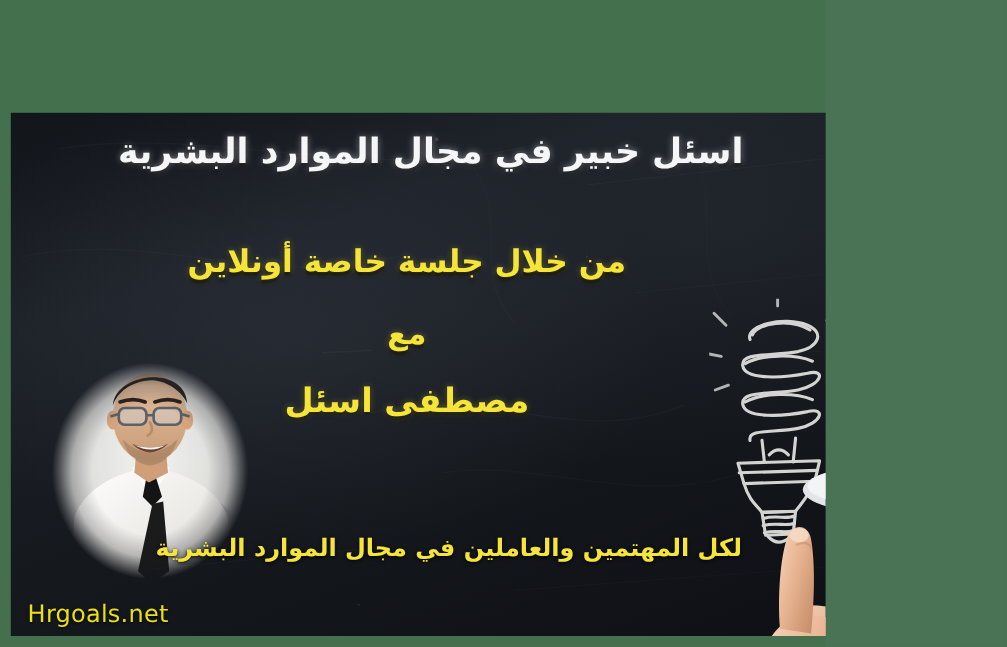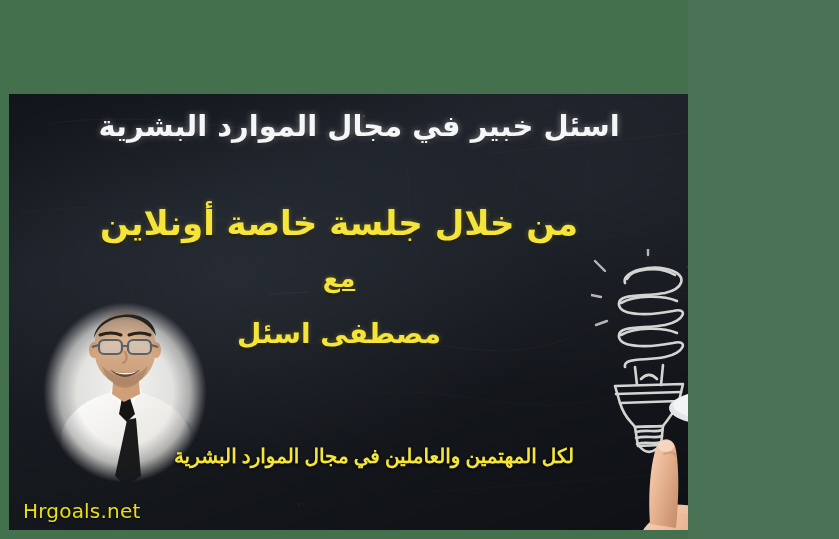--- a/index.html
+++ b/index.html
@@ -97,50 +97,48 @@
     line-height: 1;
   }
   #headline {
     left: 0; top: 18px; width: 700px;
     font-size: 29px;
     color: #f4f6f8;
     text-shadow: 0 0 6px rgba(255,255,255,.45), 0 2px 3px rgba(0,0,0,.9);
   }
   #line-online {
     left: 60px; top: 112px; width: 540px;
-    font-size: 34px;
+    font-size: 26px;
     color: #f5e53a;
     text-shadow: 0 0 5px rgba(245,229,58,.35), 0 2px 3px rgba(0,0,0,.95);
   }
   #line-with {
     left: 60px; top: 172px; width: 540px;
     font-size: 25px;
     color: #f5e53a;
     text-shadow: 0 0 5px rgba(245,229,58,.35), 0 2px 3px rgba(0,0,0,.95);
-    text-decoration: underline;
   }
   #line-name {
     left: 60px; top: 226px; width: 540px;
     font-size: 28px;
     color: #f5e53a;
     text-shadow: 0 0 5px rgba(245,229,58,.35), 0 2px 3px rgba(0,0,0,.95);
   }
   #line-degree {
     left: 55px; top: 290px; width: 600px;
     font-size: 21px;
     font-weight: normal;
     color: #e9ecef;
     text-shadow: 0 1px 3px rgba(0,0,0,.95);
   }
   #line-audience {
     left: 55px; top: 352px; width: 620px;
     font-size: 20px;
     color: #f5e53a;
     text-shadow: 0 1px 3px rgba(0,0,0,.95);
-    font-family: Liberation Serif, serif;
   }
 
   
   #watermark {
     position: absolute;
     left: 14px;
     bottom: 7px;
     font-size: 20px;
     font-family: "DejaVu Sans", "Liberation Sans", sans-serif;
     color: #e9e016;

